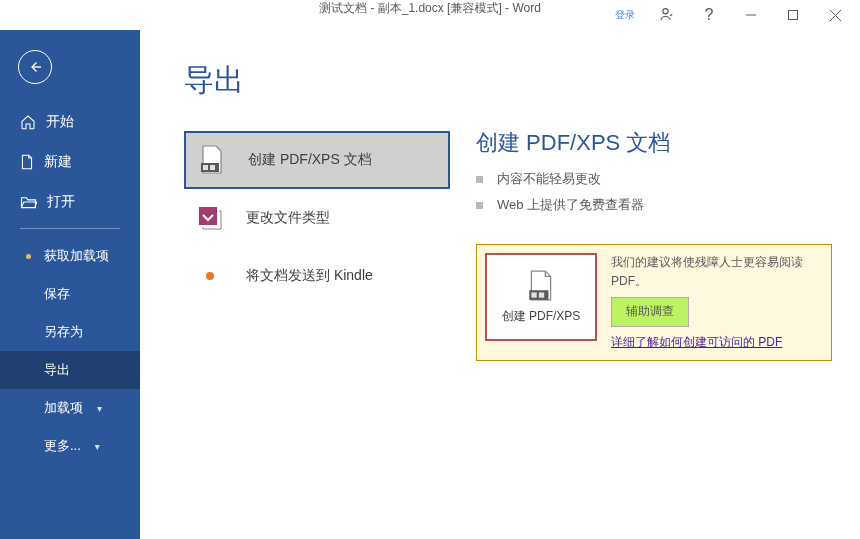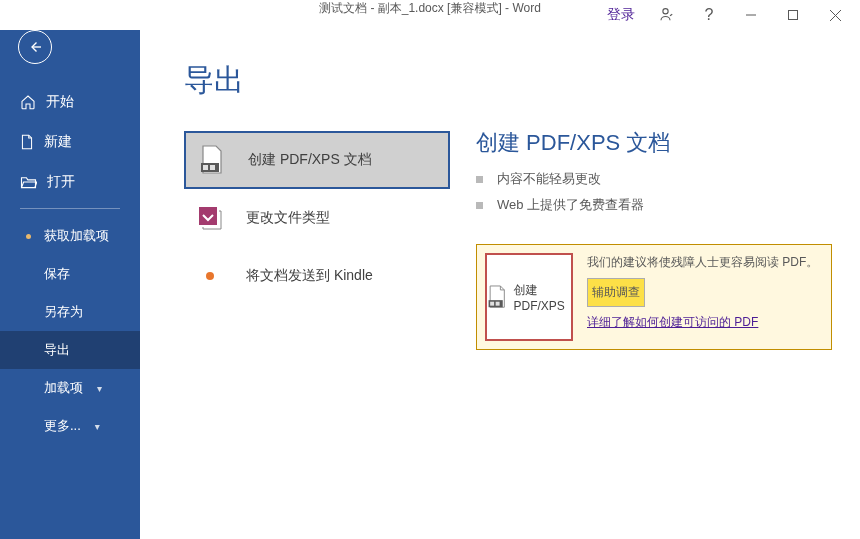--- a/index.html
+++ b/index.html
@@ -38,34 +38,35 @@
     .tb-btn {
       width: 40px;
       height: 30px;
       display: flex;
       align-items: center;
       justify-content: center;
       color: #595959;
       cursor: pointer;
     }
     .tb-login {
-      font-size: 14px;
-      color: #4c1d95;
+      font-size: 10px;
+      color: #3b82f6;
       padding: 0 10px;
       cursor: pointer;
     }
     .main {
       flex: 1;
       display: flex;
       min-height: 0;
     }
     .sidebar {
       width: 140px;
       background: #2b579a;
       color: #fff;
+      padding-top: 20px;
     }
     .back-btn {
       width: 34px;
       height: 34px;
       border: 1px solid #fff;
       border-radius: 50%;
       display: flex;
       align-items: center;
       justify-content: center;
       margin-left: 18px;
@@ -188,41 +189,41 @@
       border: 1px solid #c18e00;
       background: #fff8df;
       display: flex;
       padding: 8px;
       gap: 14px;
       align-items: flex-start;
     }
     .create-btn-wrap {
       border: 2px solid #c0504d;
       background: #fff;
-      width: 88px;
+      width: 112px;
       height: 88px;
       display: flex;
-      flex-direction: row;
+      flex-direction: column;
       align-items: center;
       justify-content: center;
       gap: 6px;
       font-size: 12px;
       cursor: pointer;
     }
     .info-text {
       flex: 1;
       font-size: 12px;
       color: #595959;
       line-height: 1.6;
     }
     .assist-btn {
       display: inline-block;
       border: 1px solid #adadad;
-      background: #fde047;
-      padding: 4px 4px;
+      background: #bef264;
+      padding: 4px 14px;
       margin: 6px 0;
       font-size: 12px;
       cursor: pointer;
     }
     .link {
       color: #4c1d95;
       text-decoration: underline;
       cursor: pointer;
       font-size: 12px;
     }

